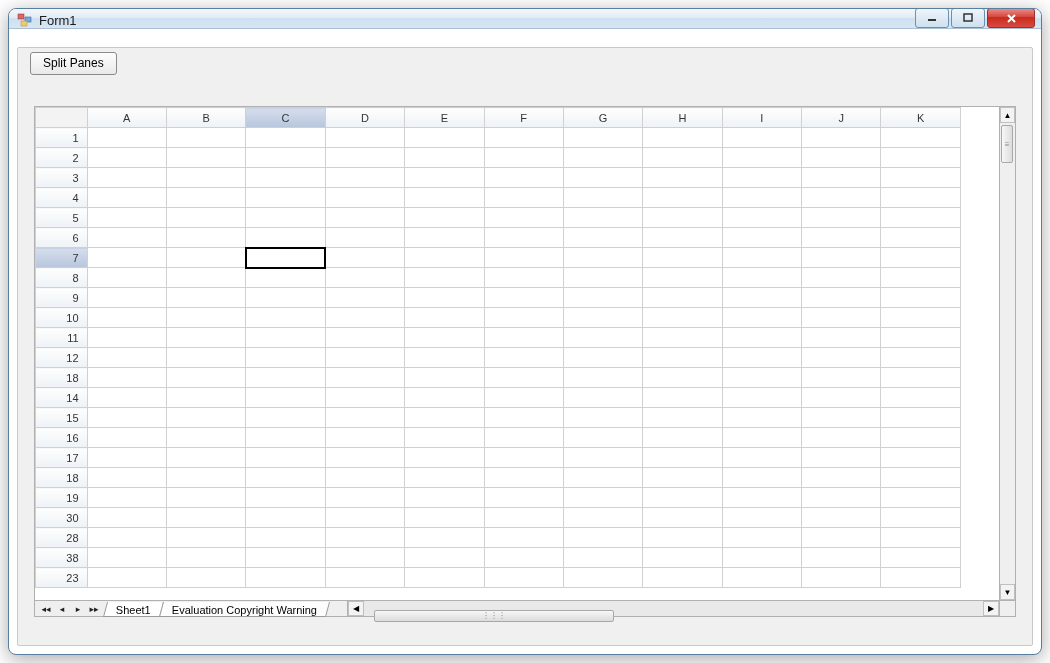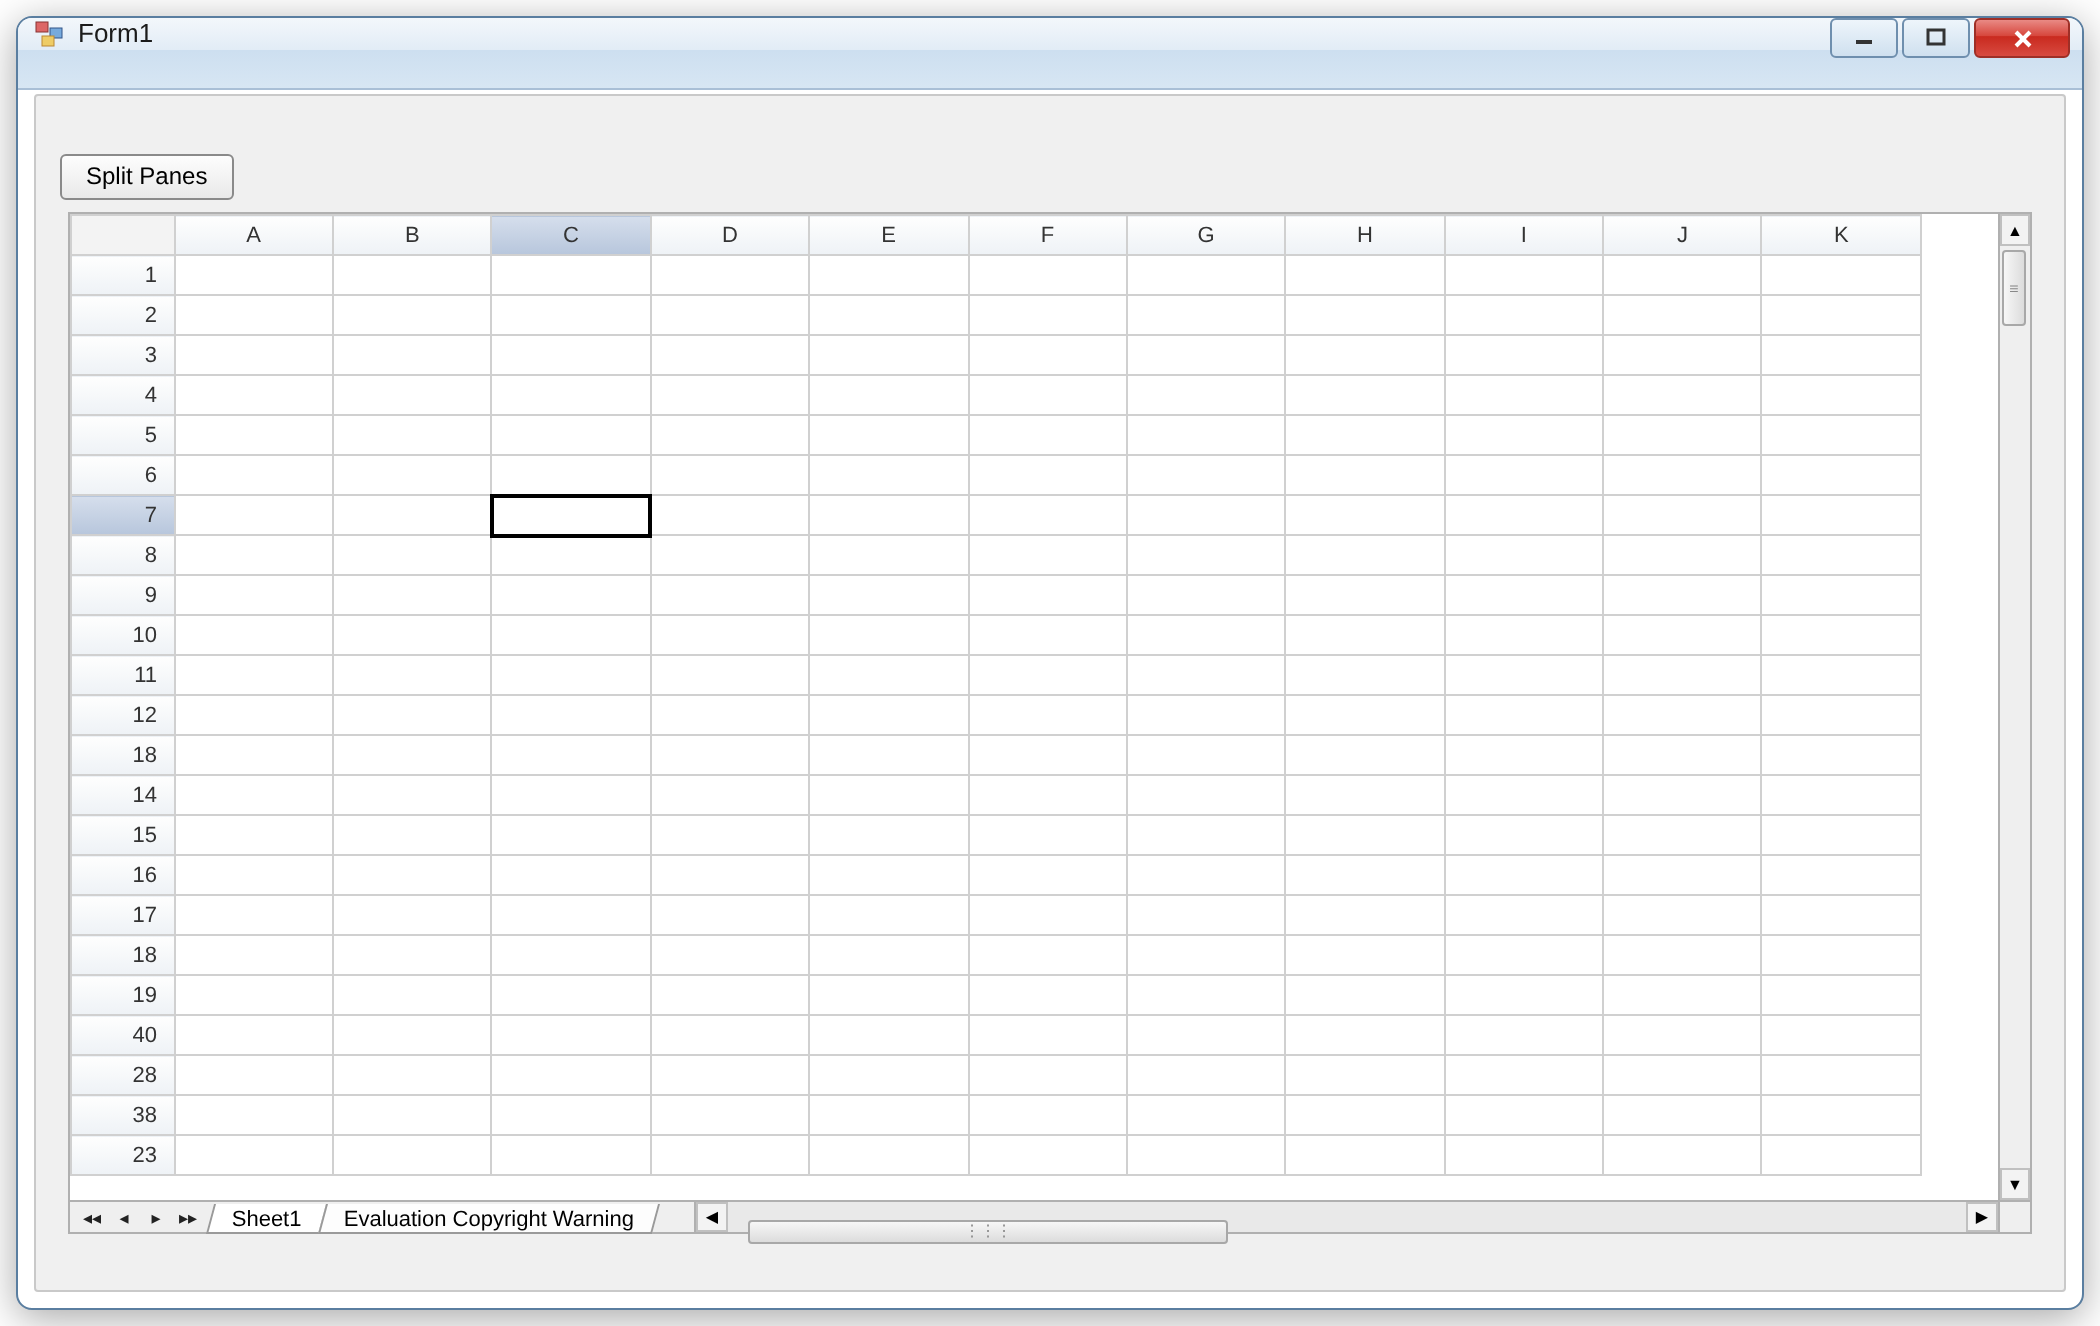--- a/index.html
+++ b/index.html
@@ -16,24 +16,24 @@
     position: absolute;
     left: 8px; top: 8px;
     width: 1034px; height: 647px;
     border-radius: 8px;
     box-shadow: 0 4px 20px rgba(0,0,0,0.35);
     background: #fff;
     overflow: hidden;
     border: 1px solid #5a7ea0;
   }
   .titlebar {
-    height: 36px;
+    height: 20px;
     background: linear-gradient(to bottom, #f3f7fb 0%, #e2ecf6 45%, #cddff0 46%, #d7e6f3 100%);
     display: flex;
-    align-items: flex-start;
+    align-items: flex-end;
     padding: 0 6px 0 8px;
     border-bottom: 1px solid #a9bfd6;
   }
   .app-icon {
     width: 16px; height: 16px;
     display: inline-flex; align-items: center; justify-content: center;
     margin-right: 6px;
   }
   .titlebar-text { color: #1b1b1b; font-size: 13px; flex: 1; }
   .win-btns { display: flex; gap: 0; }
@@ -56,21 +56,21 @@
   }
   .client-area {
     position: absolute;
     left: 8px; right: 8px; top: 38px; bottom: 8px;
     background: #f0f0f0;
     border: 1px solid #c9c9c9;
     border-radius: 2px;
   }
   .split-btn {
     position: absolute;
-    left: 12px; top: 29px;
+    left: 12px; top: 4px;
     padding: 3px 12px 4px 12px;
     font-size: 12px;
     background: linear-gradient(to bottom, #fdfdfd, #e9e9e9);
     border: 1px solid #8a8a8a;
     border-radius: 3px;
   }
   .grid-panel {
     position: absolute;
     left: 16px; right: 16px;
     top: 58px; bottom: 28px;
@@ -525,21 +525,21 @@
                 <td></td>
                 <td></td>
                 <td></td>
                 <td></td>
                 <td></td>
                 <td></td>
                 <td></td>
                 <td></td>
               </tr>
               <tr>
-                <th class="rowhdr">40</th>
+                <th class="rowhdr">30</th>
                 <td></td>
                 <td></td>
                 <td></td>
                 <td></td>
                 <td></td>
                 <td></td>
                 <td></td>
                 <td></td>
                 <td></td>
                 <td></td>

